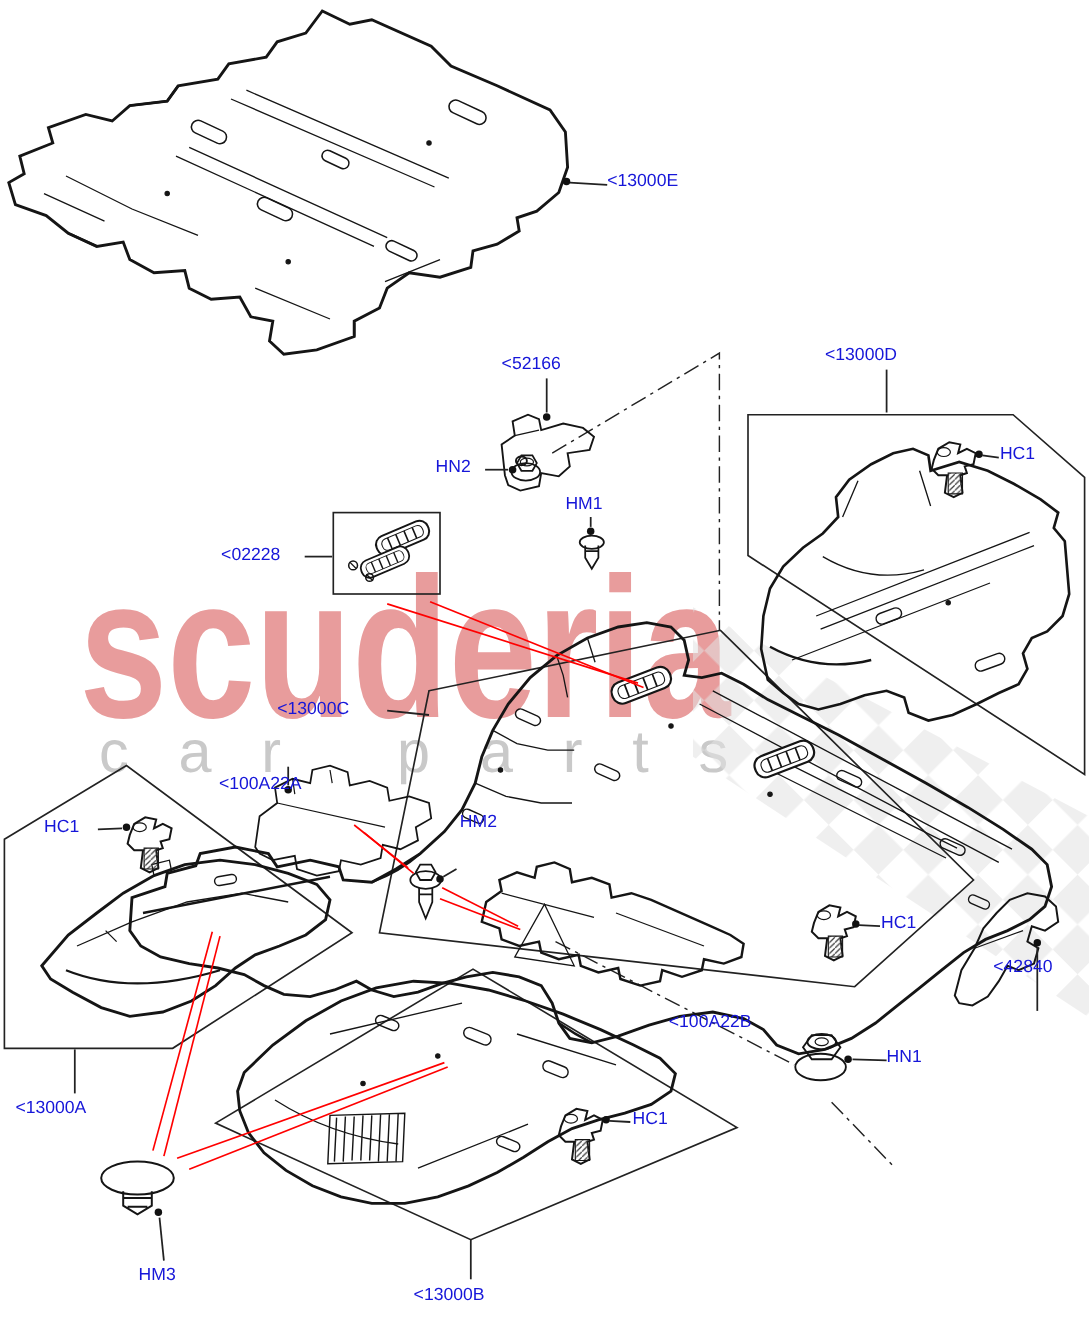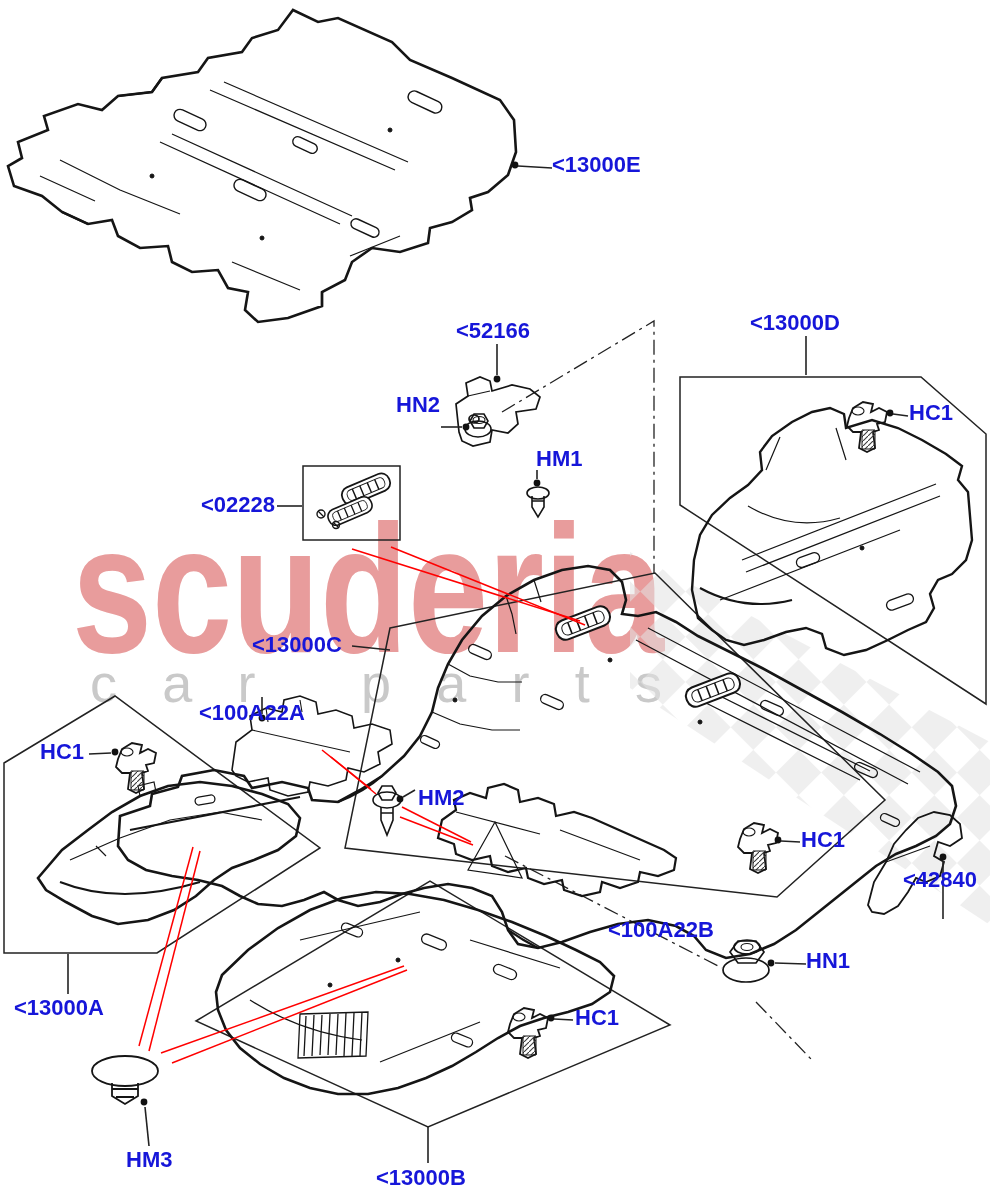--- a/index.html
+++ b/index.html
@@ -1,20 +1,20 @@
 <!DOCTYPE html>
 <html><head>
 <meta charset="utf-8">
 <style>
   html,body{margin:0;padding:0;background:#fff;}
   #stage{position:relative;width:990px;height:1200px;background:#ffffff;overflow:hidden;
          font-family:"Liberation Sans", sans-serif;}
   #art{position:absolute;left:0;top:0;}
-  .lbl{position:absolute;color:#1616d9;font-size:22px;line-height:24px;white-space:nowrap;
-       font-family:"Liberation Sans", sans-serif;cursor:pointer;font-weight:bold;}
+  .lbl{position:absolute;color:#1616d9;font-size:16px;line-height:24px;white-space:nowrap;
+       font-family:"Liberation Sans", sans-serif;cursor:pointer;}
 </style>
 </head>
 <body>
 
 <div id="stage">
 
 <svg id="art" width="990" height="1200" viewBox="0 0 990 1200">
   <defs>
     <pattern id="chk" width="64" height="64" patternUnits="userSpaceOnUse" patternTransform="rotate(45 660 600)">
       <rect x="0" y="0" width="32" height="32" fill="#e2e2e2"></rect>
@@ -230,29 +230,29 @@
     <line x1="400" y1="817" x2="473" y2="845"></line>
     <line x1="139" y1="1046" x2="193" y2="847"></line>
     <line x1="149" y1="1051" x2="200" y2="851"></line>
     <line x1="161" y1="1053" x2="404" y2="966"></line>
     <line x1="172" y1="1063" x2="407" y2="970"></line>
   </g>
 </svg>
 
 <div class="lbl" style="left:552px;top:153px">&lt;13000E</div>
 <div class="lbl" style="left:456px;top:319px">&lt;52166</div>
-<div class="lbl" style="left:396px;top:393px">HN2</div>
+<div class="lbl" style="left:396px;top:413px">HN2</div>
 <div class="lbl" style="left:750px;top:311px">&lt;13000D</div>
 <div class="lbl" style="left:909px;top:401px">HC1</div>
-<div class="lbl" style="left:536px;top:447px">HM1</div>
+<div class="lbl" style="left:514px;top:447px">HM1</div>
 <div class="lbl" style="left:201px;top:493px">&lt;02228</div>
 <div class="lbl" style="left:252px;top:633px">&lt;13000C</div>
 <div class="lbl" style="left:199px;top:701px">&lt;100A22A</div>
 <div class="lbl" style="left:40px;top:740px">HC1</div>
-<div class="lbl" style="left:418px;top:786px">HM2</div>
+<div class="lbl" style="left:418px;top:736px">HM2</div>
 <div class="lbl" style="left:608px;top:918px">&lt;100A22B</div>
 <div class="lbl" style="left:801px;top:828px">HC1</div>
 <div class="lbl" style="left:903px;top:868px">&lt;42840</div>
 <div class="lbl" style="left:806px;top:949px">HN1</div>
 <div class="lbl" style="left:14px;top:996px">&lt;13000A</div>
 <div class="lbl" style="left:126px;top:1148px">HM3</div>
 <div class="lbl" style="left:575px;top:1006px">HC1</div>
 <div class="lbl" style="left:376px;top:1166px">&lt;13000B</div>
 
 </div>

